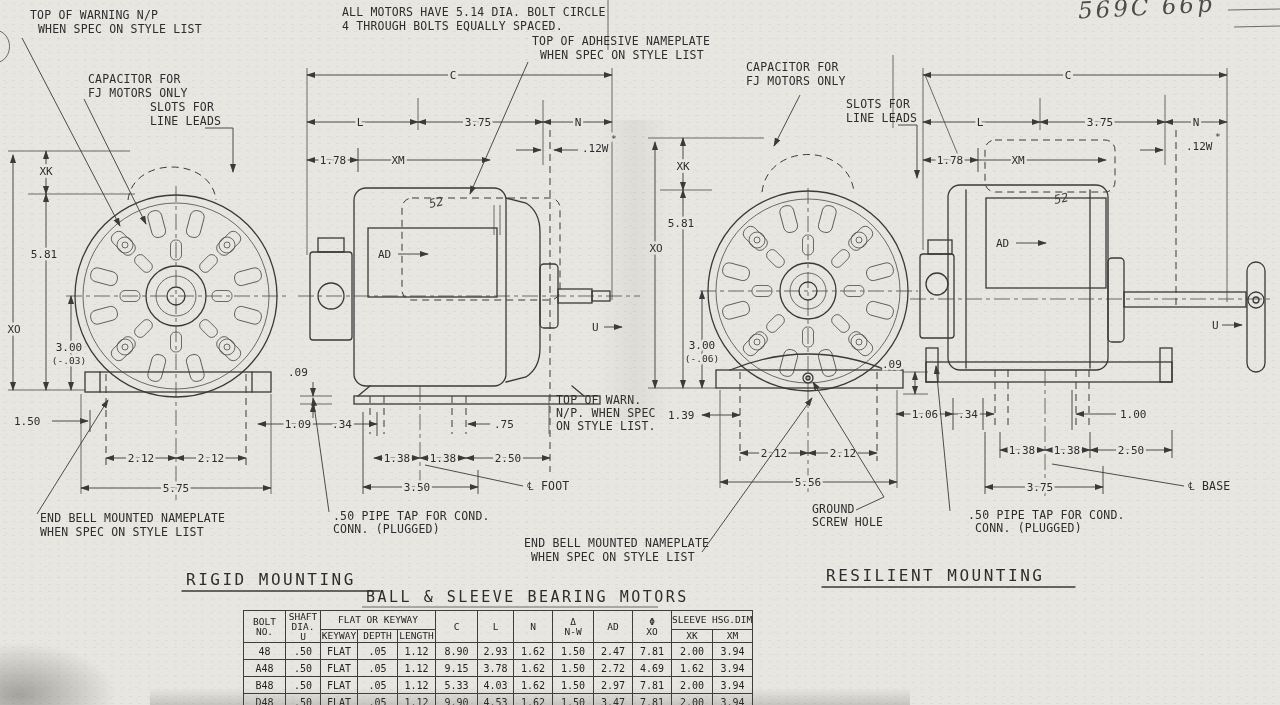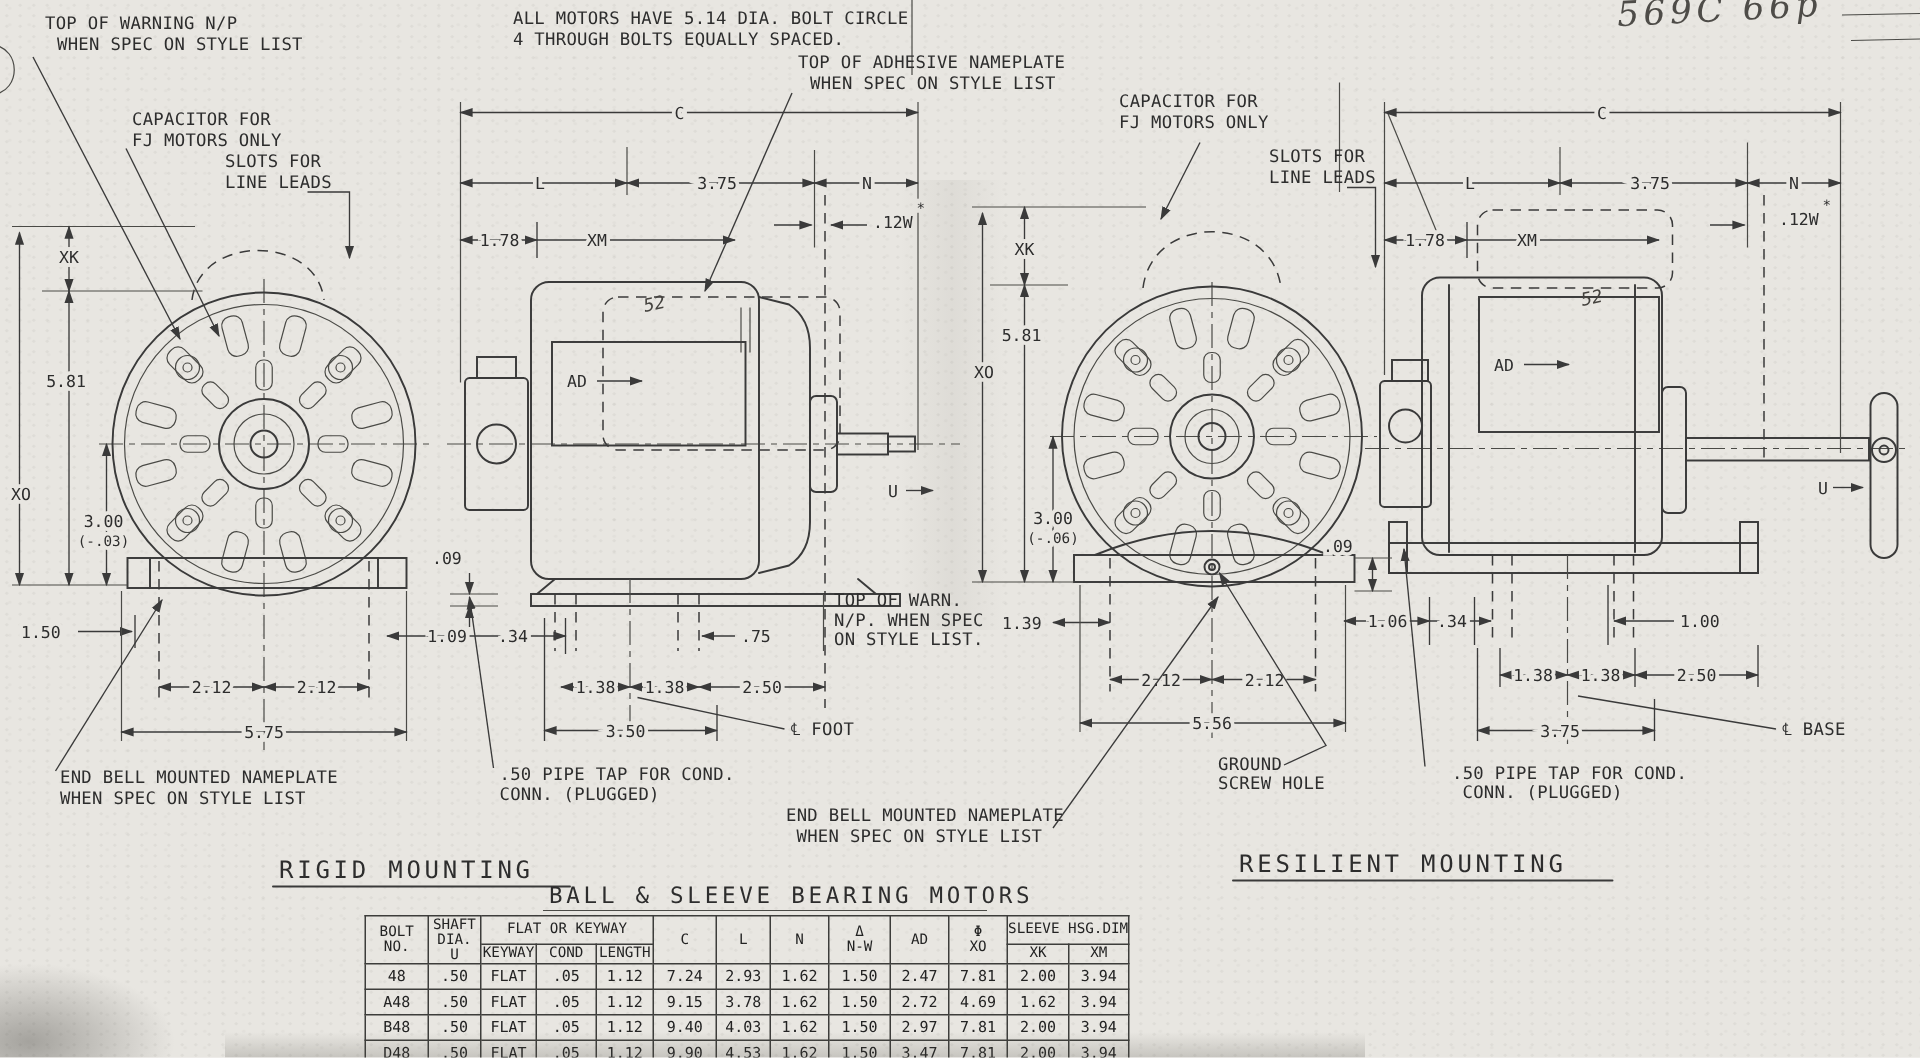--- a/index.html
+++ b/index.html
@@ -486,34 +486,34 @@
       </th>
       <th rowspan="2">AD</th>
       <th rowspan="2">
         <div>Φ</div>
               <div>XO</div>
       </th>
       <th colspan="2" class="th8">SLEEVE HSG.DIMS</th>
     </tr>
     <tr style="height:13px">
       <th>KEYWAY</th>
-      <th>COND</th>
+      <th>DEPTH</th>
       <th>LENGTH</th>
       <th>XK</th>
       <th>XM</th>
     </tr>
   </thead>
   <tbody>
     <tr>
       <td>48</td>
       <td>.50</td>
       <td>FLAT</td>
       <td>.05</td>
       <td>1.12</td>
-      <td>7.24</td>
+      <td>8.90</td>
       <td>2.93</td>
       <td>1.62</td>
       <td>1.50</td>
       <td>2.47</td>
       <td>7.81</td>
       <td>2.00</td>
       <td>3.94</td>
     </tr>
     <tr>
       <td>A48</td>
@@ -529,21 +529,21 @@
       <td>4.69</td>
       <td>1.62</td>
       <td>3.94</td>
     </tr>
     <tr>
       <td>B48</td>
       <td>.50</td>
       <td>FLAT</td>
       <td>.05</td>
       <td>1.12</td>
-      <td>9.40</td>
+      <td>5.33</td>
       <td>4.03</td>
       <td>1.62</td>
       <td>1.50</td>
       <td>2.97</td>
       <td>7.81</td>
       <td>2.00</td>
       <td>3.94</td>
     </tr>
     <tr>
       <td>D48</td>

